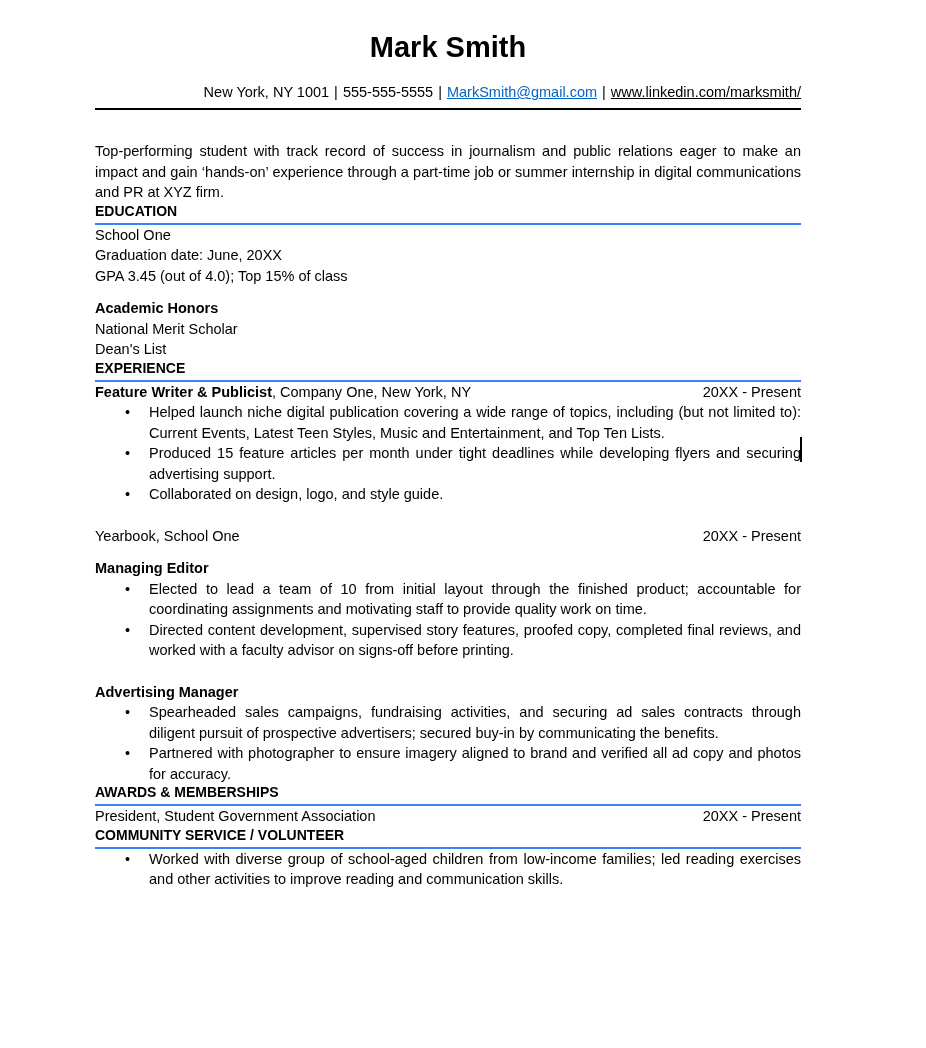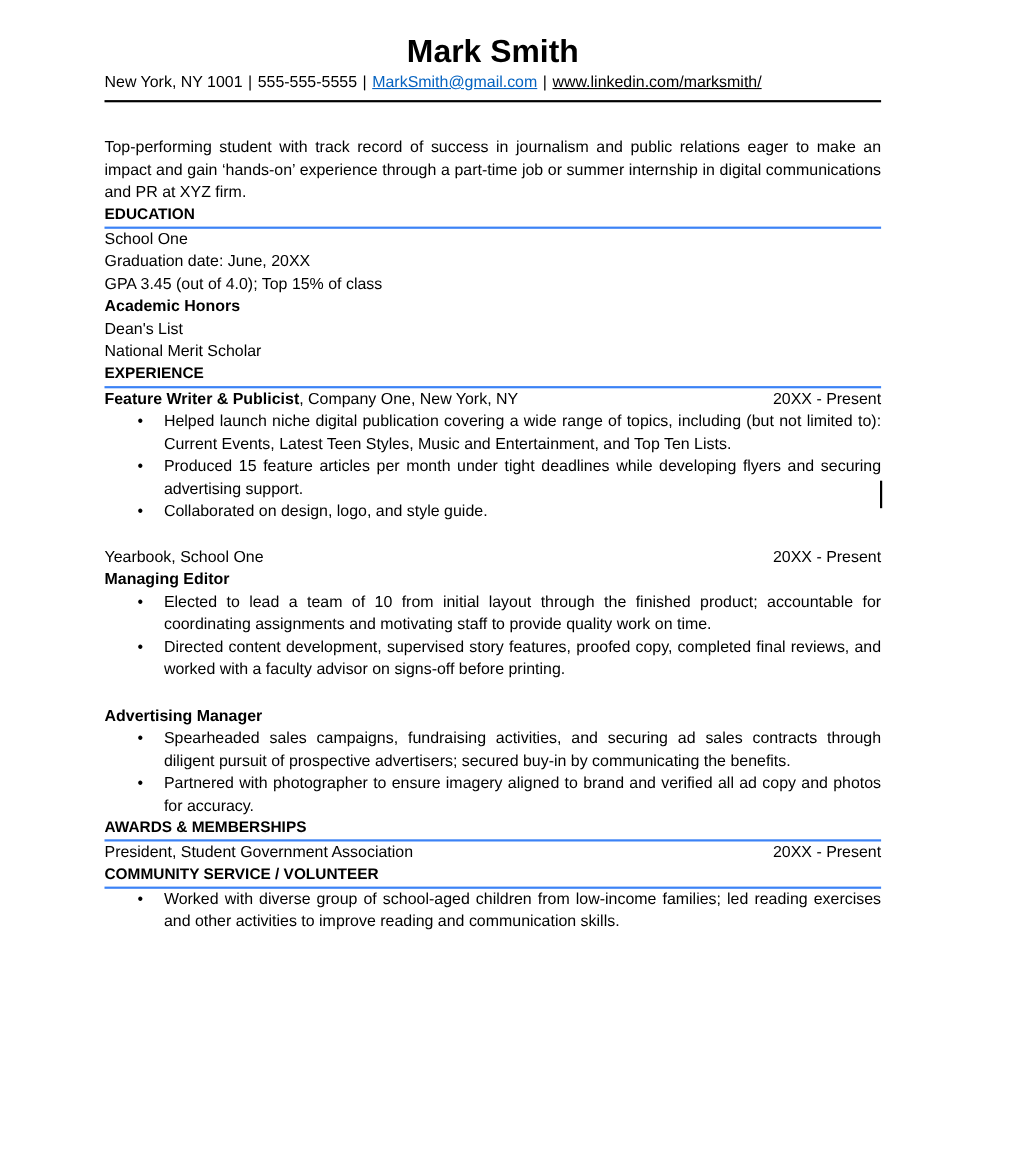--- a/index.html
+++ b/index.html
@@ -17,22 +17,22 @@
   .content { position: absolute; left: 95px; top: 0; width: 706px; }
 
   h1.name {
     margin: 30px 0 0 0;
     text-align: center;
     font-size: 29px;
     line-height: 34px;
     font-weight: 700;
   }
   .contact {
-    text-align: left;
-    margin-top: 2px;
+    text-align: right;
+    margin-top: 19px;
     padding-bottom: 6px;
     border-bottom: 2px solid #000;
     line-height: 19px;
     white-space: nowrap;
   }
   .sep { margin: 0 5px; }
   a.email-link { color: #0563C1; text-decoration: underline; cursor: pointer; }
   a.linkedin-link { color: #000000; text-decoration: underline; cursor: pointer; }
 
   .summary {
@@ -48,21 +48,21 @@
     padding-bottom: 3px;
     line-height: 17px;
     border-bottom: 2px solid #3b82f6;
   }
   .shead-edu     { margin-top: 17px; margin-bottom: 11px; }
   .shead-exp     { margin-top: 13px; margin-bottom: 11px; }
   .shead-awards  { margin-top: 19px; margin-bottom: 3px; }
   .shead-comm    { margin-top: 17px; margin-bottom: 3px; }
 
   .line { line-height: 20.5px; }
-  .bold { font-weight: 700; }
+  .bold { font-weight: 700; margin-top: 12px; }
   .block-gap { }
   .job-gap { margin-top: 21px; }
 
   .rowline {
     display: flex;
     justify-content: space-between;
     line-height: 20.5px;
   }
   .rowline .dates { white-space: nowrap; padding-left: 12px; }
 
@@ -92,22 +92,22 @@
       <span>New York, NY 1001</span><span class="sep">|</span><span>555-555-5555</span><span class="sep">|</span><a class="email-link">MarkSmith@gmail.com</a><span class="sep">|</span><a class="linkedin-link">www.linkedin.com/marksmith/</a>
     </div>
 
     <p class="summary">Top-performing student with track record of success in journalism and public relations eager to make an impact and gain ‘hands-on’ experience through a part-time job or summer internship in digital communications and PR at XYZ firm.</p>
 
     <h2 class="shead shead-edu">EDUCATION</h2>
     <div class="line">School One</div>
     <div class="line">Graduation date: June, 20XX</div>
     <div class="line">GPA 3.45 (out of 4.0); Top 15% of class</div>
     <div class="line bold block-gap">Academic Honors</div>
+    <div class="line">National Merit Scholar</div>
     <div class="line">Dean's List</div>
-    <div class="line">National Merit Scholar</div>
 
     <h2 class="shead shead-exp">EXPERIENCE</h2>
 
     <div class="rowline">
       <div><span class="bold">Feature Writer &amp; Publicist</span><span>, Company One, New York, NY</span></div>
       <div class="dates">20XX - Present</div>
     </div>
     <div class="bullet">
       <span class="marker">•</span>
       <span class="btext">Helped launch niche digital publication covering a wide range of topics, including (but not limited to): Current Events, Latest Teen Styles, Music and Entertainment, and Top Ten Lists.</span>

